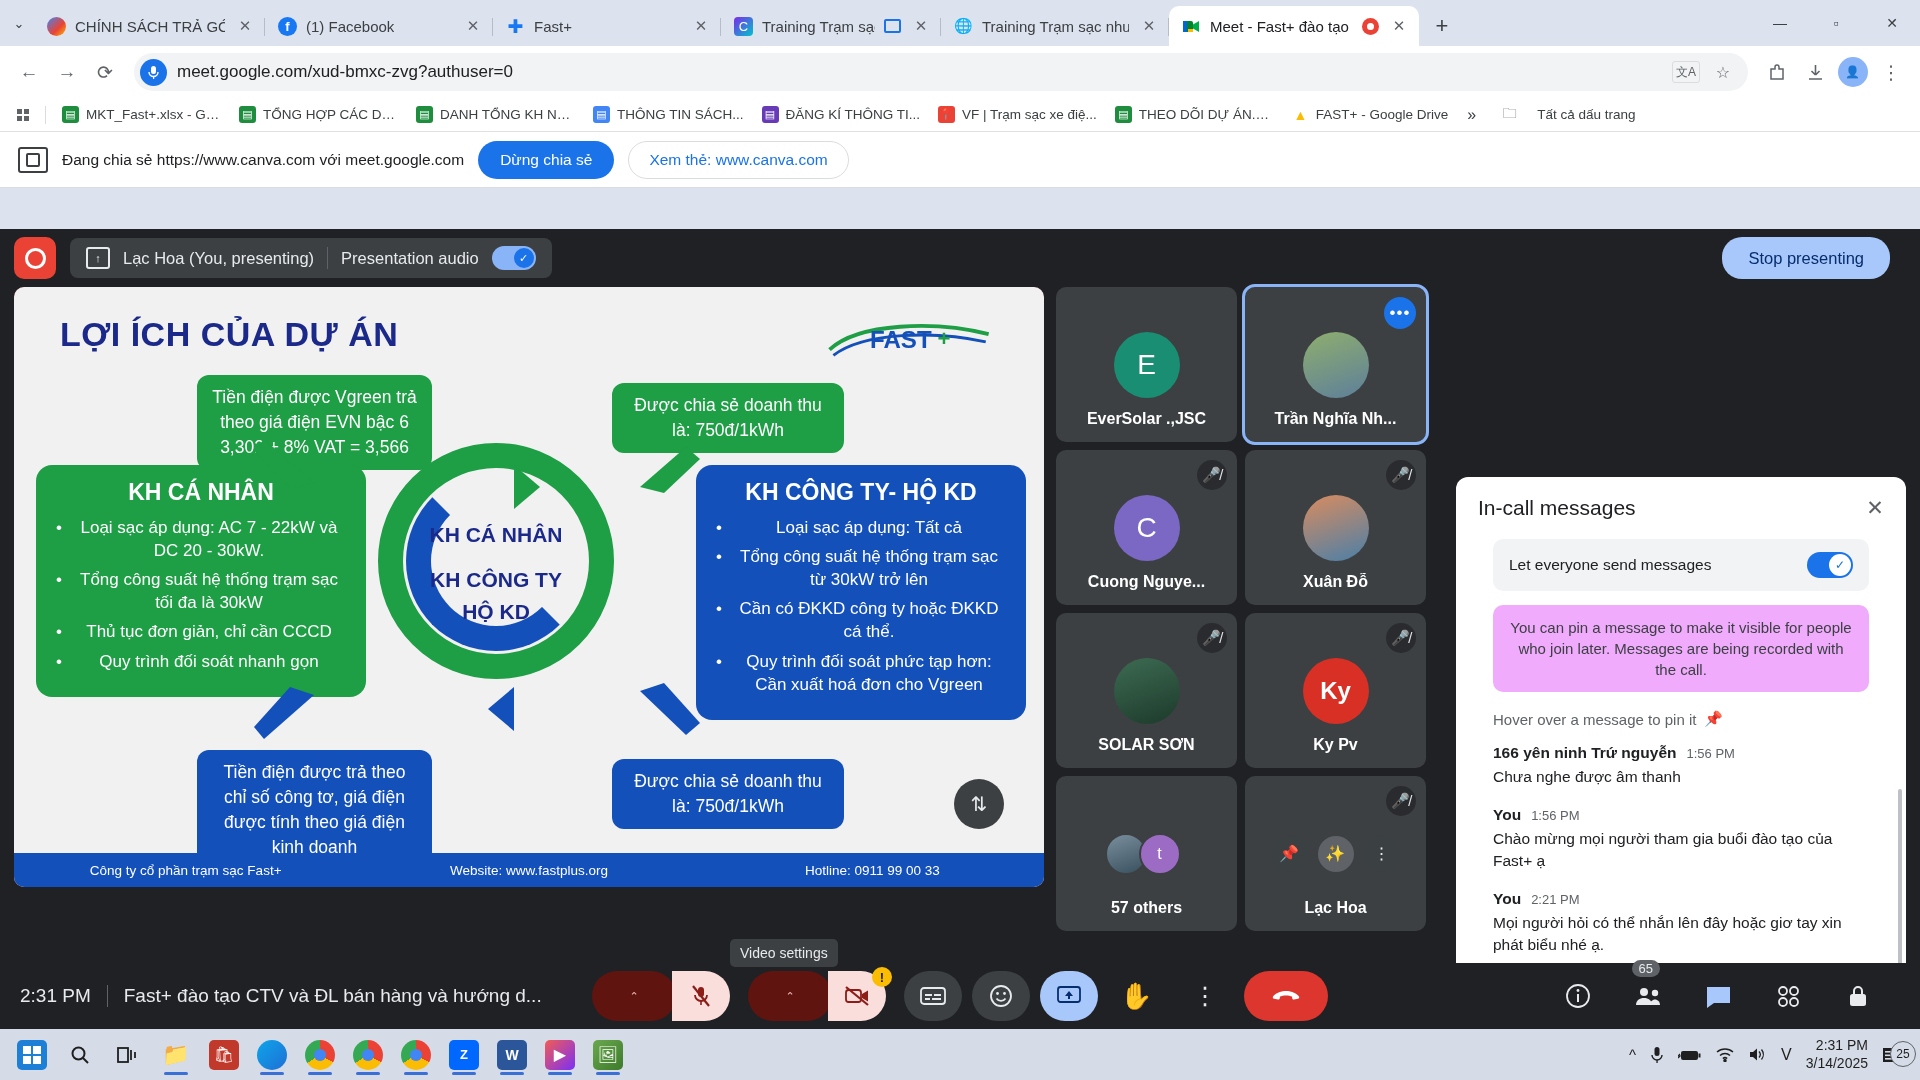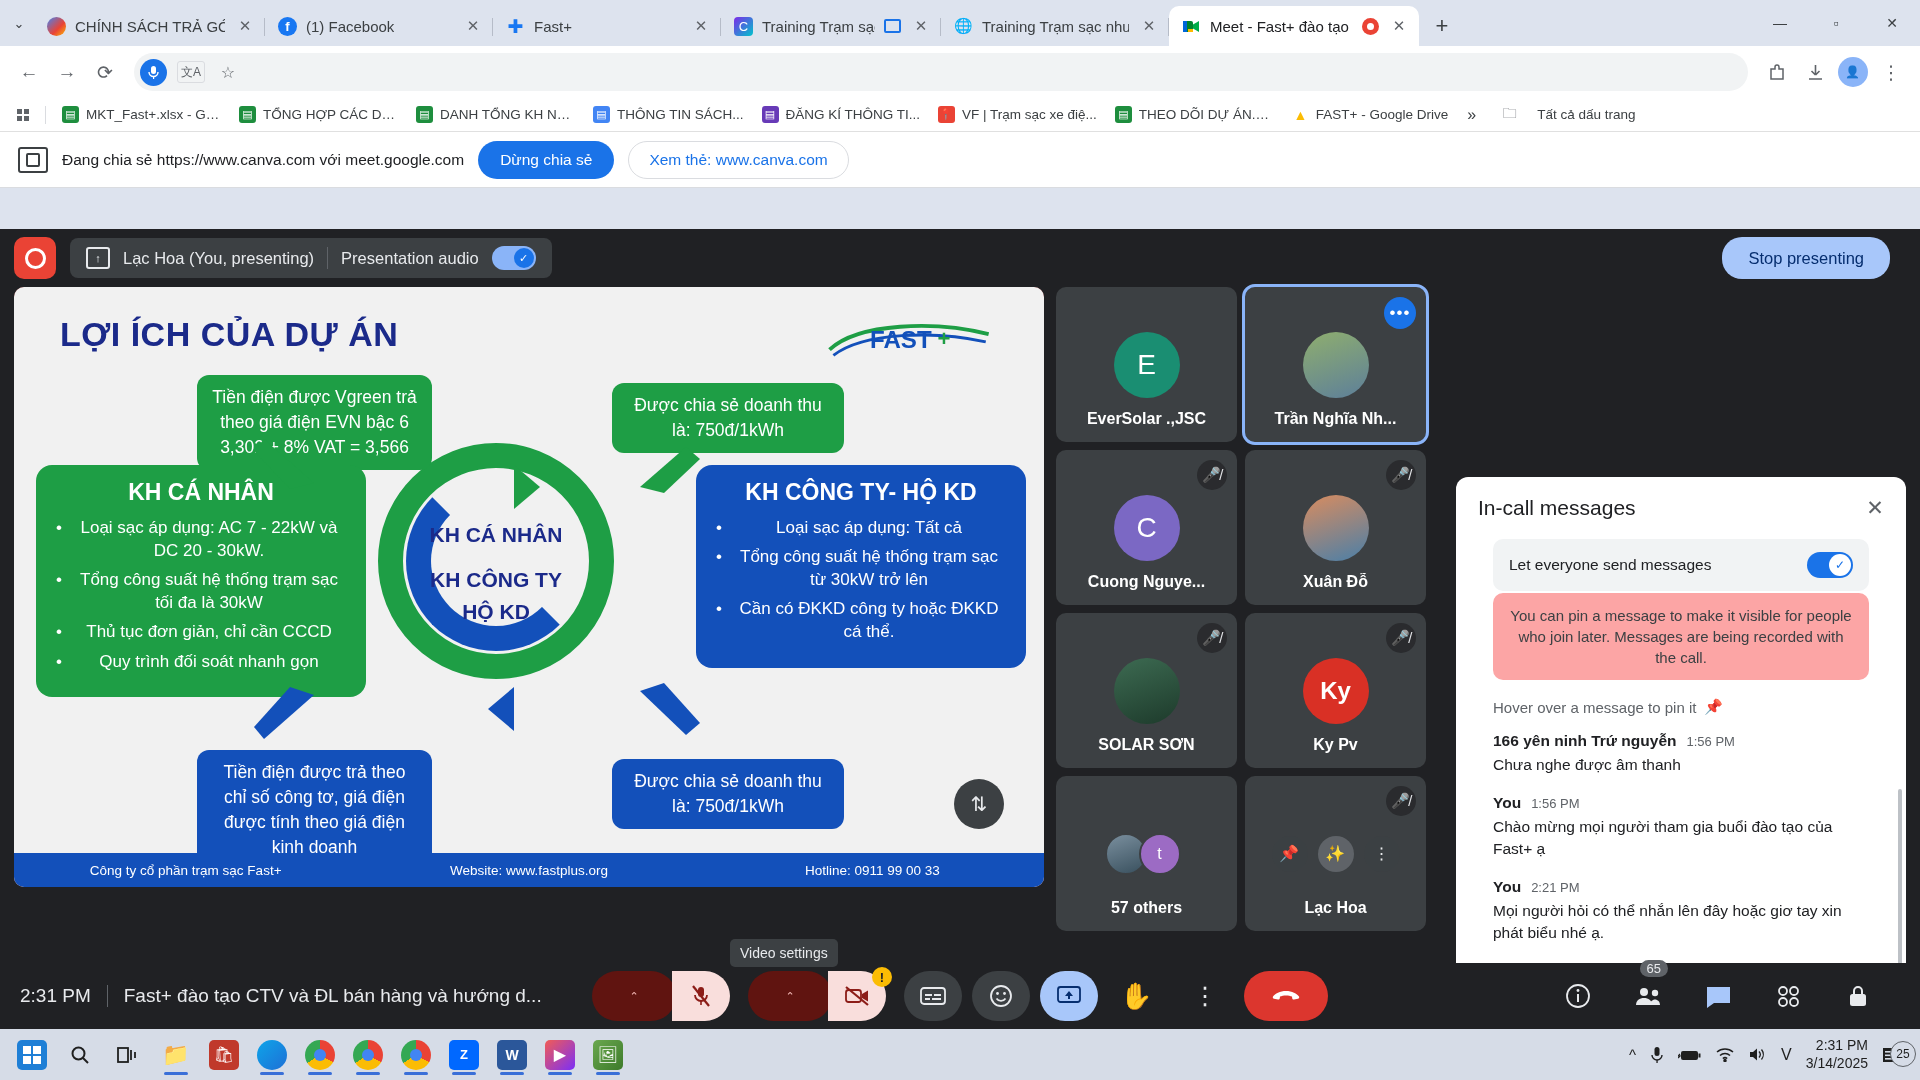--- a/index.html
+++ b/index.html
@@ -121,21 +121,21 @@
   
   .chat { position:absolute; right:14px; top:248px; width:450px; height:670px; background:#fff; border-radius:12px; display:flex; flex-direction:column; overflow:hidden; }
   .chat-head { height:62px; display:flex; align-items:center; padding:0 10px 0 22px; }
   .chat-title { font-size:21px; color:#202124; }
   .chat-close { margin-left:auto; width:42px;height:42px;border-radius:50%;display:flex;align-items:center;justify-content:center;font-size:21px;color:#5f6368;}
   .chat-body { flex:1; padding:0 37px; overflow:hidden; position:relative; }
   .let-row { background:#f1f3f4; border-radius:10px; height:52px; display:flex; align-items:center; padding:0 16px; gap:10px; }
   .let-lbl { font-size:15.5px; color:#202124; }
   .toggle2 { margin-left:auto; width:46px;height:26px;border-radius:13px;background:#1a73e8;position:relative;}
   .toggle2:after{content:"✓";position:absolute;right:2px;top:2px;width:22px;height:22px;border-radius:50%;background:#fff;color:#1a73e8;font-size:12px;display:flex;align-items:center;justify-content:center;}
-  .pin-note { background:#fca5a5; border-radius:10px; margin-top:2px; padding:12px 16px; font-size:15px; color:#3c4043; line-height:1.4; text-align:center; }
+  .pin-note { background:#f0abfc; border-radius:10px; margin-top:14px; padding:12px 16px; font-size:15px; color:#3c4043; line-height:1.4; text-align:center; }
   .hover-note { font-size:15px; color:#5f6368; margin:18px 0 16px; display:flex; align-items:center; gap:8px; }
   .msg { margin-bottom:18px; }
   .msg-head { display:flex; align-items:baseline; gap:10px; }
   .msg-author { font-size:15.5px; font-weight:700; color:#202124;text-align:right; }
   .msg-time { font-size:13px; color:#5f6368; }
   .msg-text { font-size:15.5px; color:#202124; line-height:1.42; margin-top:4px; }
   .chat-input { height:58px; margin:8px 16px 16px; background:#f1f3f4; border-radius:29px; display:flex; align-items:center; padding:0 18px; }
   .chat-scroll { position:absolute; right:4px; top:250px; width:4px; height:180px; background:#bdc1c6; border-radius:2px; }
 
   
@@ -151,21 +151,21 @@
   .cb.redsoft { background:#f9dedc; color:#8c1d18; }
   .cb.reddark { background:#601410; color:#f2b8b5; }
   .cb.blue { background:#a8c7fa; color:#062e6f; }
   .cb.hangup { width:84px; background:#dc362e; color:#fff; }
   .cb .chev { font-size:11px; }
   .warn-dot { position:absolute; right:-6px; top:-4px; width:20px;height:20px;border-radius:50%;background:#fbbc04;color:#202124;font-size:13px;font-weight:700;display:flex;align-items:center;justify-content:center;}
   .tooltip { position:absolute; left:730px; bottom:62px; background:#3c4043; color:#e8eaed; font-size:14px; padding:6px 10px; border-radius:5px; white-space:nowrap; }
   .bb-right { margin-left:auto; display:flex; align-items:center; gap:22px; padding-right:18px; }
   .rb { width:48px;height:48px;border-radius:50%;display:flex;align-items:center;justify-content:center;color:#e8eaed;font-size:22px;position:relative;}
   .rb.active { color:#a8c7fa; }
-  .badge { position:absolute; top:-12px; right:4px; background:#5f6368; color:#e8eaed; font-size:13px; border-radius:9px; padding:1px 7px; }
+  .badge { position:absolute; top:-12px; right:12px; background:#5f6368; color:#e8eaed; font-size:13px; border-radius:9px; padding:1px 7px; }
 
   
   .taskbar { position:absolute; left:0; bottom:0; width:1920px; height:51px; background:#d6dce7; display:flex; align-items:center; padding:0 8px; }
   .tb-item { width:48px;height:44px;display:flex;align-items:center;justify-content:center;position:relative;border-radius:4px;}
   .tb-item.open:after{content:"";position:absolute;bottom:2px;left:12px;right:12px;height:3px;border-radius:2px;background:#3a6fd8;}
   .tb-ic { width:30px;height:30px;border-radius:5px;display:flex;align-items:center;justify-content:center;font-size:16px;color:#fff;}
   .tray { margin-left:auto; display:flex; align-items:center; gap:14px; padding-right:10px; color:#1f1f1f; font-size:15px; }
   .tray-clock { text-align:right; line-height:1.25; font-size:14px; color:#1f1f1f; }
   .tray-ic { display:flex;align-items:center;justify-content:center;font-size:15px;color:#1f1f1f;}
   .notif { width:26px;height:26px;border-radius:50%;border:1px solid #5f6368;display:flex;align-items:center;justify-content:center;font-size:12px;}
@@ -238,20 +238,21 @@
     <div class="navicon">⟳</div>
 
     <div class="omnibox">
       <span class="omni-badge">
         <svg width="13" height="15" viewBox="0 0 13 15">
             <rect x="4" y="1" width="5" height="8" rx="2.5" fill="#fff"></rect>
             <path d="M2 7a4.5 4.5 0 0 0 9 0" stroke="#fff" stroke-width="1.4" fill="none"></path>
             <rect x="6" y="11" width="1.2" height="3" fill="#fff"></rect>
           </svg>
       </span>
+      <span class="omni-url">meet.google.com/xud-bmxc-zvg?authuser=0</span>
       <span class="omni-right">
         <span class="omni-ic" style="border:1px solid #dadce0;border-radius:3px;font-size:12px;width:28px;height:22px;">文A</span>
         <span class="omni-ic">☆</span>
       </span>
     </div>
 
     <div class="navicon">
       <svg width="20" height="20" viewBox="0 0 20 20" fill="none" stroke="#5f6368" stroke-width="1.5">
           <path d="M4 7h4V5a2 2 0 1 1 4 0v2h4v10H4z"></path>
         </svg>
@@ -377,20 +378,21 @@
               <li>Quy trình đối soát nhanh gọn</li>
             </ul>
           </div>
 
           <div class="panel p-blue" style="left:682px;top:178px;width:330px;">
             <h3>KH CÔNG TY- HỘ KD</h3>
             <ul>
               <li>Loại sạc áp dụng: Tất cả</li>
               <li>Tổng công suất hệ thống trạm sạc từ 30kW trở lên</li>
               <li>Cần có ĐKKD công ty hoặc ĐKKD cá thể.</li>
+              <li>Quy trình đối soát phức tạp hơn: Cần xuất hoá đơn cho Vgreen</li>
             </ul>
           </div>
 
           <svg style="position:absolute;inset:0;" width="1030" height="600">
             <path d="M500 178 l26 22 -26 22z" fill="#1e9e45"></path>
             <path d="M500 400 l-26 22 26 22z" fill="#1350ba"></path>
             <path d="M430 210 l-26 22 26 22z" fill="#1e9e45" opacity="0"></path>
             <path d="M352 238 L330 228 L352 218" fill="none"></path>
             <path d="M250 152 L300 196 L276 202 L240 164z" fill="#1e9e45"></path>
             <path d="M672 160 L626 200 L650 206 L686 172z" fill="#1e9e45"></path>

